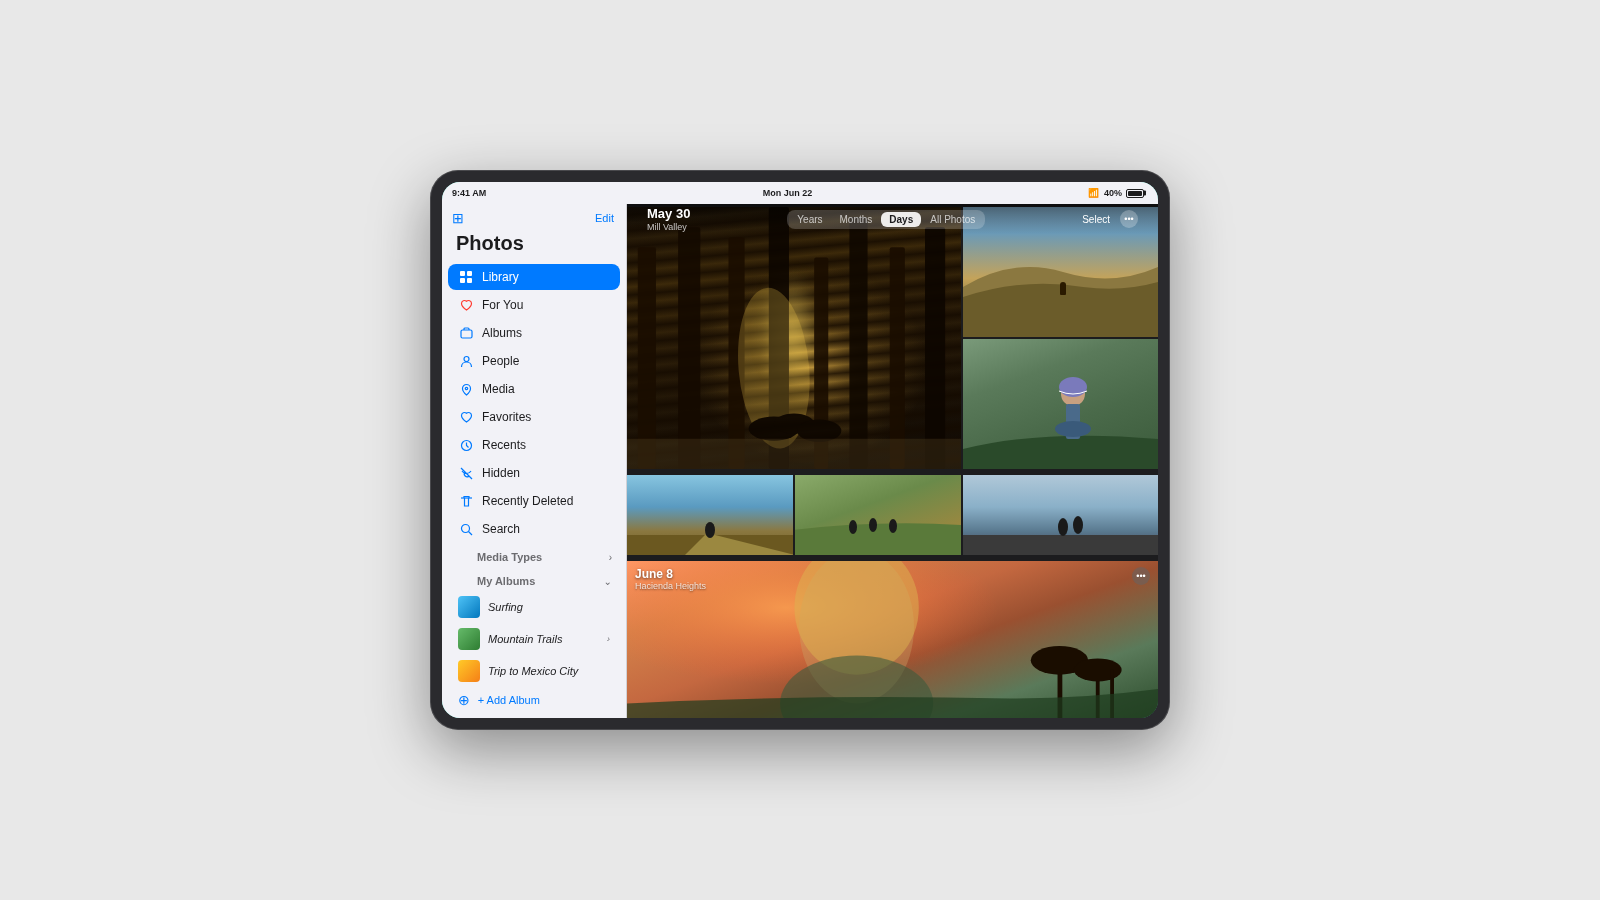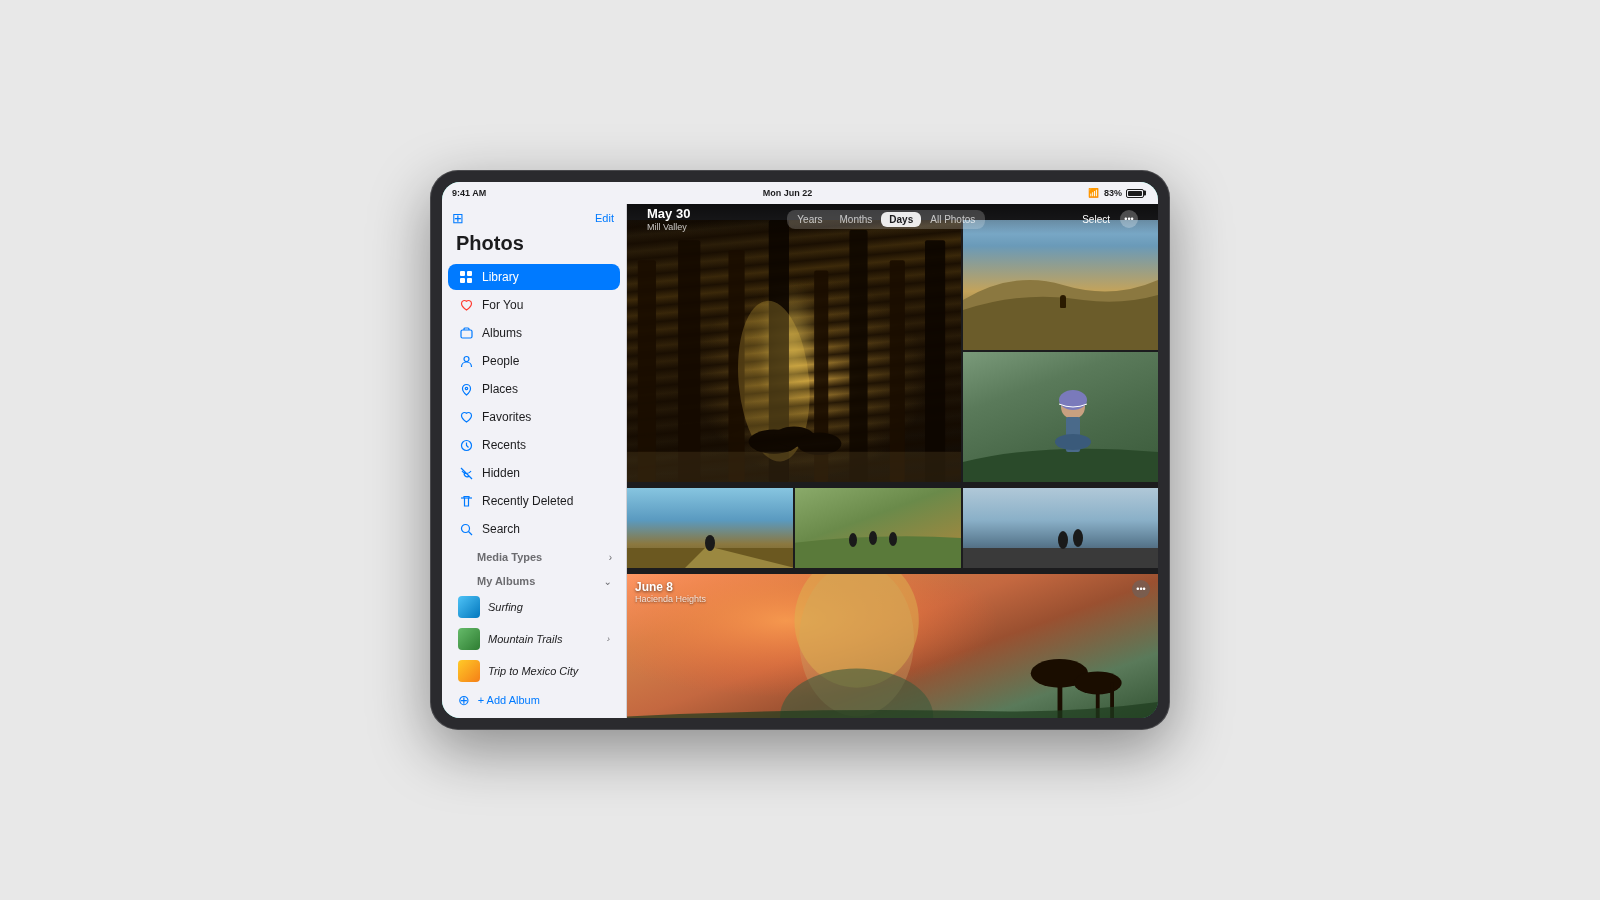--- a/index.html
+++ b/index.html
@@ -312,21 +312,21 @@
 
 <div class="device-wrapper">
   <div class="device-screen">
     <div class="screen-inner">
 
       <div class="status-bar">
         <span class="status-bar-left">9:41 AM</span>
         <span class="status-bar-left">Mon Jun 22</span>
         <div class="status-bar-right">
           <span>📶</span>
-          <span style="font-size:9px">83%</span>
+          <span style="font-size:9px">40%</span>
           <div class="battery">
             <div class="battery-body">
                 <div class="battery-fill"></div>
               </div>
           </div>
         </div>
       </div>
 
       <div class="app-body">
 
@@ -378,21 +378,21 @@
             <span class="nav-label">People</span>
           </div>
 
           <div class="sidebar-nav-item">
             <span class="nav-icon">
               <svg width="13" height="13" viewBox="0 0 13 13" fill="none" stroke="#007aff" stroke-width="1.2">
                   <path d="M6.5 1.5a4 4 0 0 1 4 4c0 3-4 6.5-4 6.5S2.5 8.5 2.5 5.5a4 4 0 0 1 4-4z"></path>
                   <circle cx="6.5" cy="5.5" r="1.2"></circle>
                 </svg>
             </span>
-            <span class="nav-label">Places</span>
+            <span class="nav-label">Media</span>
           </div>
 
           <div class="sidebar-nav-item">
             <span class="nav-icon">
               <svg width="13" height="13" viewBox="0 0 13 13" fill="none" stroke="#007aff" stroke-width="1.2">
                   <path d="M6.5 11s-5-3.5-5-6.5a3 3 0 0 1 5-2.2A3 3 0 0 1 11.5 4.5c0 3-5 6.5-5 6.5z"></path>
                 </svg>
             </span>
             <span class="nav-label">Favorites</span>
           </div>
@@ -484,21 +484,21 @@
               <div class="view-tab">Months</div>
               <div class="view-tab active">Days</div>
               <div class="view-tab">All Photos</div>
             </div>
             <div class="toolbar-actions">
               <span class="select-btn">Select</span>
               <div class="more-btn">•••</div>
             </div>
           </div>
 
-          <div style="width:100%;height:100%;display:flex;flex-direction:column;gap:6px;padding-top:3px;margin-top:13px;">
+          <div style="width:100%;height:100%;display:flex;flex-direction:column;gap:6px;padding-top:3px;">
 
             <div style="display:grid;grid-template-columns:1fr 195px;grid-template-rows:130px 130px;gap:2px;height:262px;flex-shrink:0;">
 
               <div style="grid-row:1/3;grid-column:1;overflow:hidden;position:relative;">
                 <div class="forest-photo">
                   <div class="light-rays"></div>
 
                   <svg style="position:absolute;bottom:0;left:0;width:100%;height:100%;opacity:0.9" viewBox="0 0 350 260" preserveAspectRatio="xMidYMid slice">
                     <rect x="20" y="40" width="18" height="220" fill="#1a0d00" rx="2"></rect>
                     <rect x="60" y="20" width="22" height="240" fill="#150a00" rx="2"></rect>

